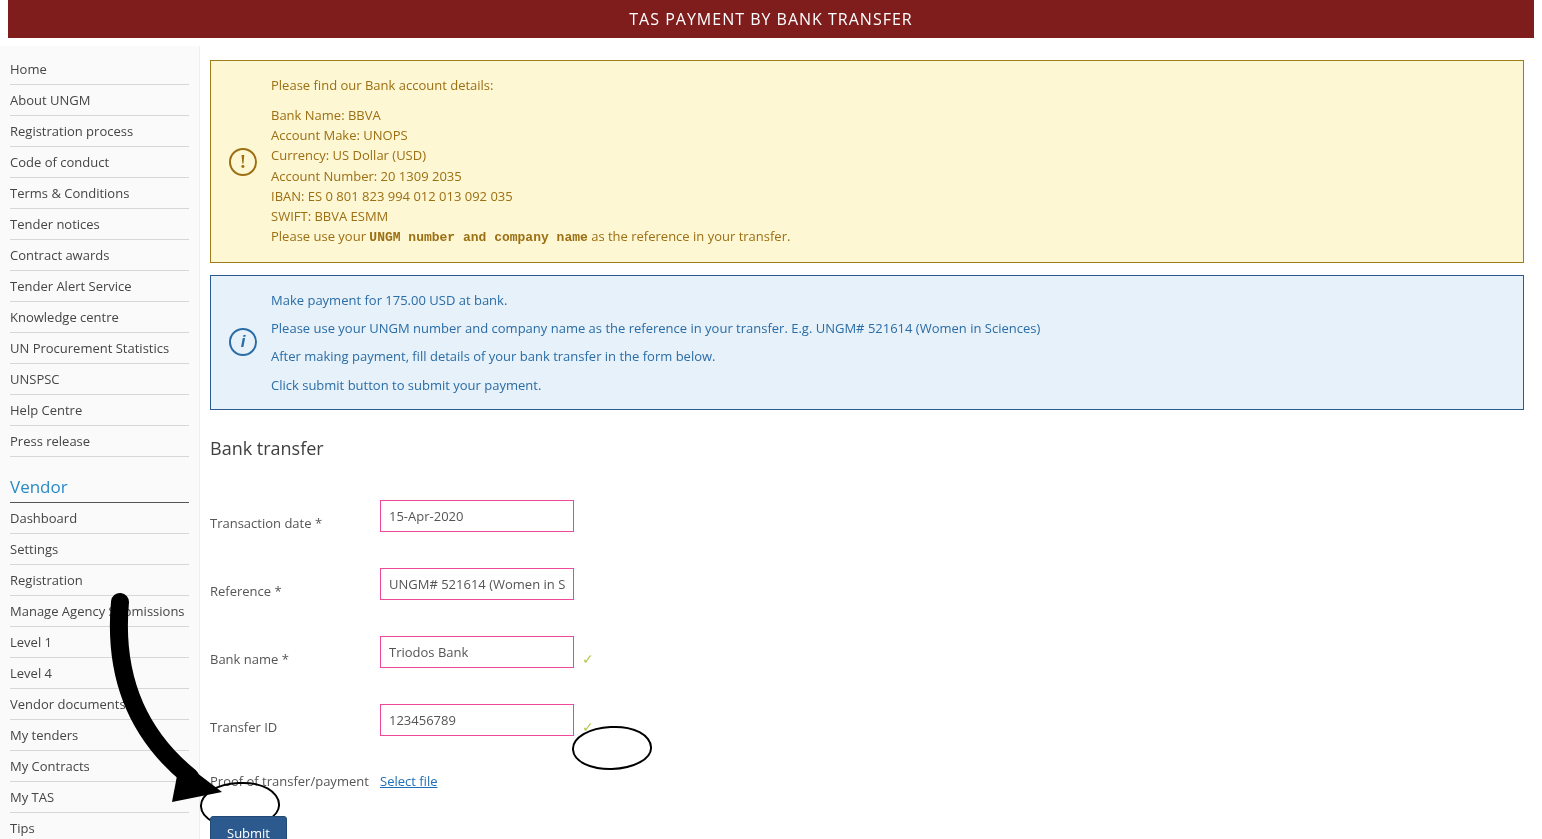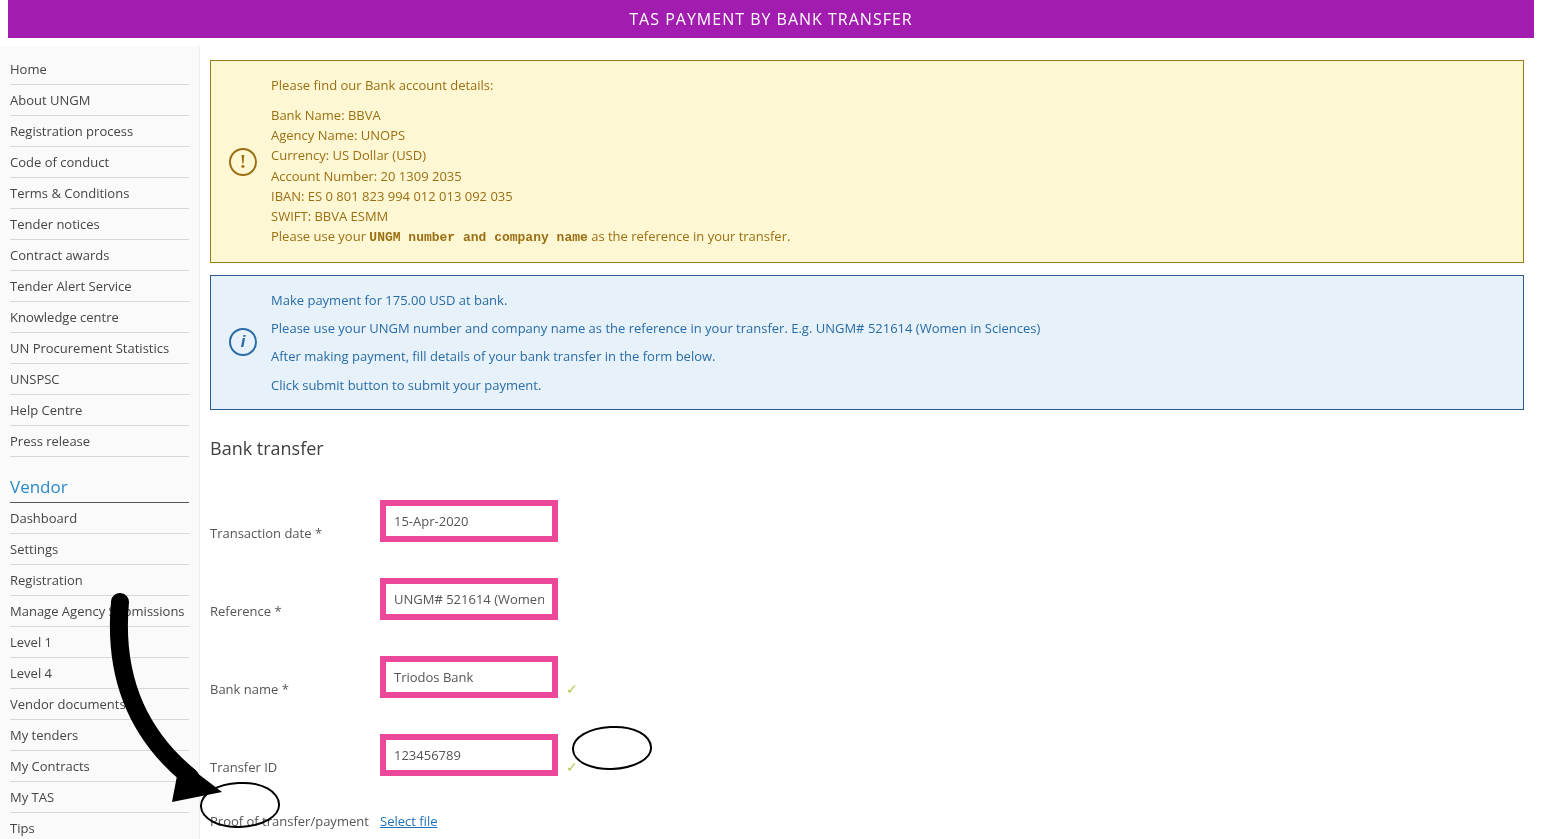--- a/index.html
+++ b/index.html
@@ -3,21 +3,21 @@
   <meta charset="utf-8">
   <style>
     * { box-sizing: border-box; margin: 0; padding: 0; }
     body {
       font-family: "Segoe UI", "Open Sans", Arial, sans-serif;
       font-size: 13px;
       color: #333;
       background: #fff;
     }
     .header-bar {
-      background: #a21caf;
+      background: #7f1d1d;
       color: #fff;
       text-align: center;
       padding: 8px 0;
       font-size: 16px;
       letter-spacing: 1px;
       margin: 0 8px 8px 8px;
     }
     .page-wrap {
       display: flex;
     }
@@ -101,23 +101,23 @@
       display: flex;
       align-items: flex-end;
       margin-bottom: 36px;
     }
     .form-label {
       width: 170px;
       color: #555;
       font-size: 13px;
     }
     .form-input {
-      width: 178px;
+      width: 194px;
       padding: 6px 8px;
-      border: 6px solid #ec4899;
+      border: 1px solid #ec4899;
       font-size: 13px;
       color: #555;
       font-family: inherit;
     }
     .check {
       color: #b4c84a;
       margin-left: 8px;
       font-size: 14px;
     }
     .select-file {
@@ -201,21 +201,21 @@
   <main class="main">
 
     <div class="alert-box alert-warning">
       <div class="alert-icon">
           <span>!</span>
         </div>
       <div class="alert-body">
         <div>Please find our Bank account details:</div>
         <div style="height:10px"></div>
         <div>Bank Name: BBVA</div>
-        <div>Agency Name: UNOPS</div>
+        <div>Account Make: UNOPS</div>
         <div>Currency: US Dollar (USD)</div>
         <div>Account Number: 20 1309 2035</div>
         <div>IBAN: ES 0 801 823 994 012 013 092 035</div>
         <div>SWIFT: BBVA ESMM</div>
         <div>
           <span>Please use your </span><strong>UNGM number and company name</strong><span> as the reference in your transfer.</span>
         </div>
       </div>
     </div>
 

